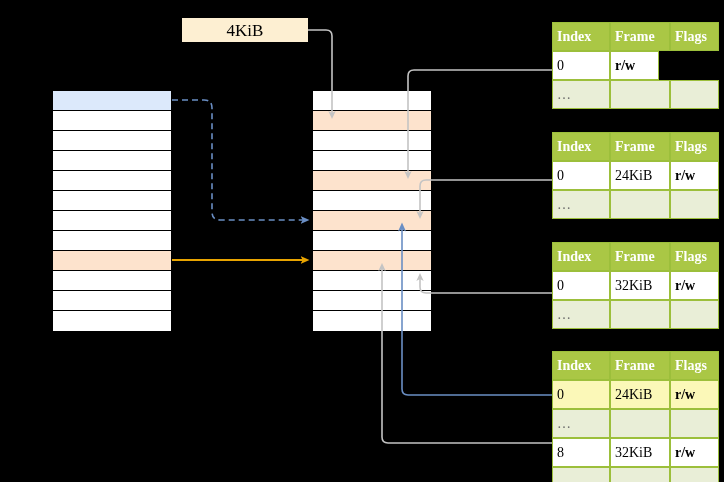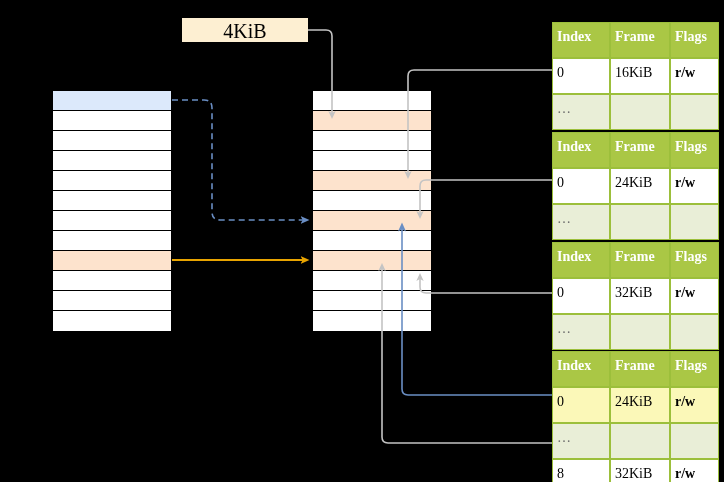--- a/index.html
+++ b/index.html
@@ -33,34 +33,34 @@
   .mem-row.blue   { background: #dce9fb; }
   .mem-row.orange { background: #fde3cd; }
 
   
   .size-label {
     position: absolute;
     box-sizing: border-box;
     background: #fdefd2;
     border: 1px solid #fdefd2;
     color: #000000;
-    font-size: 20px;
+    font-size: 17px;
     line-height: 24px;
     text-align: center;
   }
 
   
   .pt {
     position: absolute;
     border-collapse: collapse;
     box-sizing: border-box;
     font-size: 14px;
     color: #000000;
   }
-  .pt .r { display: flex; height: 36px; }
+  .pt .r { display: flex; height: 29px; }
   .pt .c {
     box-sizing: border-box;
     border: 1px solid #9cbf3b;
     padding: 3px 4px 0 4px;
     overflow: hidden;
     white-space: nowrap;
     background: #ffffff;
     line-height: 22px;
   }
   .pt .c.idx   { width: 58px; }
@@ -123,21 +123,20 @@
     </div>
 
   <div class="pt" id="pt0" style="left:552px; top:22px;">
       <div class="r head">
         <div class="c idx">Index</div>
         <div class="c frame">Frame</div>
         <div class="c flags">Flags</div>
       </div>
       <div class="r">
         <div class="c idx">0</div>
-        <div class="c frame">16KiB</div>
         <div class="c flags">r/w</div>
       </div>
       <div class="r ell">
         <div class="c idx">…</div>
         <div class="c frame"></div>
         <div class="c flags"></div>
       </div>
     </div>
   <div class="pt" id="pt1" style="left:552px; top:132px;">
       <div class="r head">

